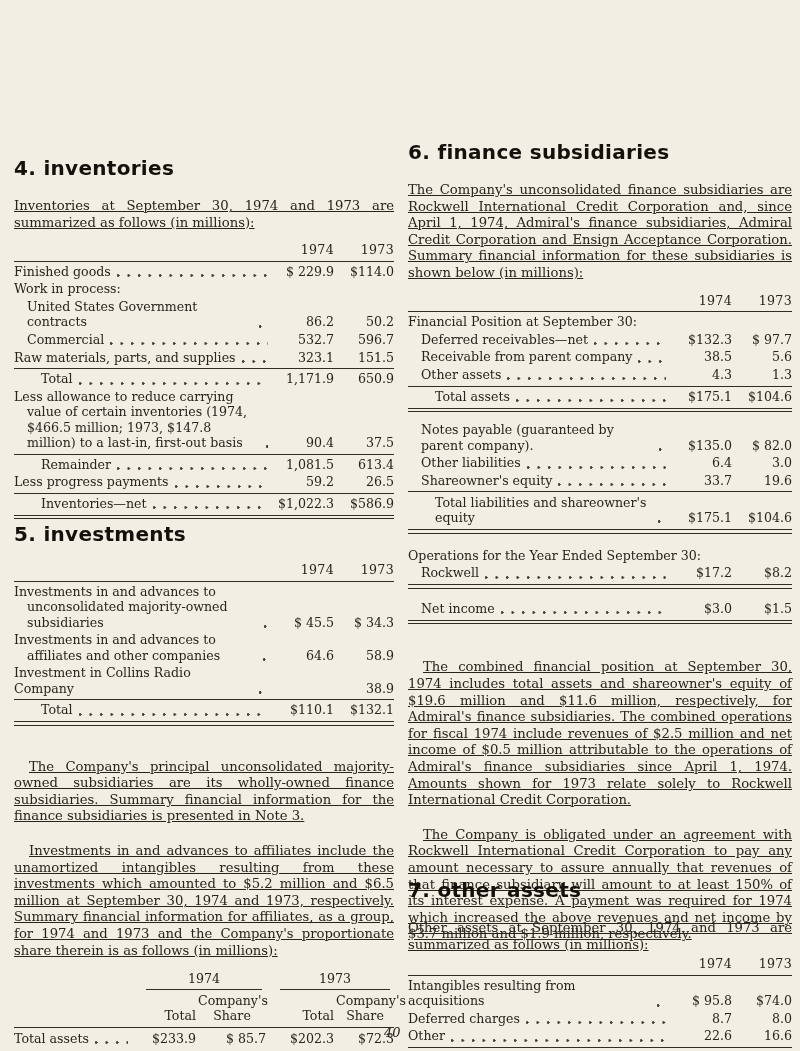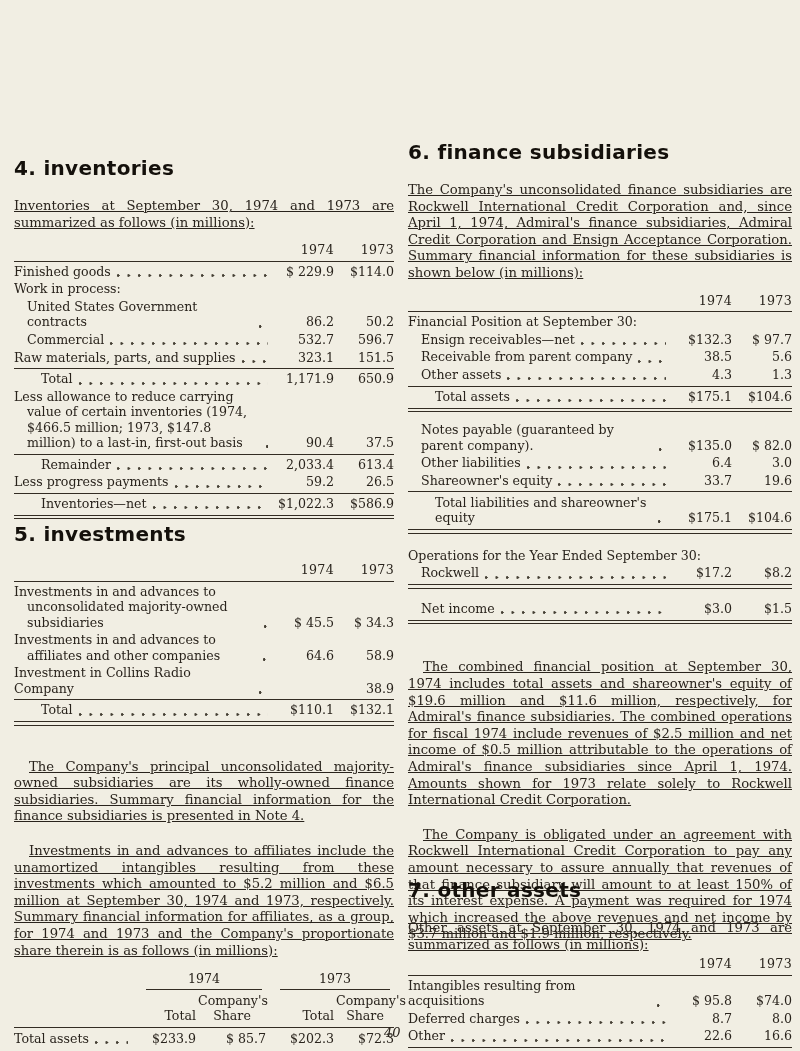--- a/index.html
+++ b/index.html
@@ -116,21 +116,21 @@
     <div class="trow hang">
       <div class="lbl" style="max-width:258px;">Less allowance to reduce carrying value of certain inventories (1974, $466.5 million; 1973, $147.8 million) to a last-in, first-out basis</div>
         <span class="leader"></span>
       <div class="num w1">90.4</div>
       <div class="num w2">37.5</div>
     </div>
     <div class="rule"></div>
     <div class="trow ind2">
       <div class="lbl">Remainder</div>
         <span class="leader"></span>
-      <div class="num w1">2,033.4</div>
+      <div class="num w1">1,081.5</div>
       <div class="num w2">613.4</div>
     </div>
     <div class="trow">
       <div class="lbl">Less progress payments</div>
         <span class="leader"></span>
       <div class="num w1">59.2</div>
       <div class="num w2">26.5</div>
     </div>
     <div class="rule"></div>
     <div class="trow ind2">
@@ -176,21 +176,21 @@
     <div class="trow ind2">
       <div class="lbl">Total</div>
         <span class="leader"></span>
       <div class="num w1">$110.1</div>
       <div class="num w2">$132.1</div>
     </div>
     <div class="dblrule"></div>
   </div>
 
   <div style="height:14px;"></div>
-  <p class="para indent">The Company's principal unconsolidated majority-owned subsidiaries are its wholly-owned finance subsidiaries. Summary financial information for the finance subsidiaries is presented in Note 4.</p>
+  <p class="para indent">The Company's principal unconsolidated majority-owned subsidiaries are its wholly-owned finance subsidiaries. Summary financial information for the finance subsidiaries is presented in Note 3.</p>
   <p class="para indent">Investments in and advances to affiliates include the unamortized intangibles resulting from these investments which amounted to $5.2 million and $6.5 million at September 30, 1974 and 1973, respectively. Summary financial information for affiliates, as a group, for 1974 and 1973 and the Company's proportionate share therein is as follows (in millions):</p>
 
   <div style="height:12px;"></div>
   <div class="agrid">
     <div></div>
     <div class="sp" style="grid-column:2 / 4;">1974</div>
     <div class="sp" style="grid-column:4 / 6;">1973</div>
 
     <div></div>
     <div class="sh ra">Total</div>
@@ -220,21 +220,21 @@
     <div class="trow yhdr noleader">
       <div class="lbl"></div>
         <span class="leader"></span>
       <div class="num w1">1974</div>
       <div class="num w2">1973</div>
     </div>
     <div class="rule"></div>
 
     <div class="grouplbl">Financial Position at September 30:</div>
     <div class="trow ind1">
-      <div class="lbl">Ensign receivables—net</div>
+      <div class="lbl">Deferred receivables—net</div>
         <span class="leader"></span>
       <div class="num w1">$132.3</div>
       <div class="num w2">$ 97.7</div>
     </div>
     <div class="trow ind1">
       <div class="lbl">Receivable from parent company</div>
         <span class="leader"></span>
       <div class="num w1">38.5</div>
       <div class="num w2">5.6</div>
     </div>

